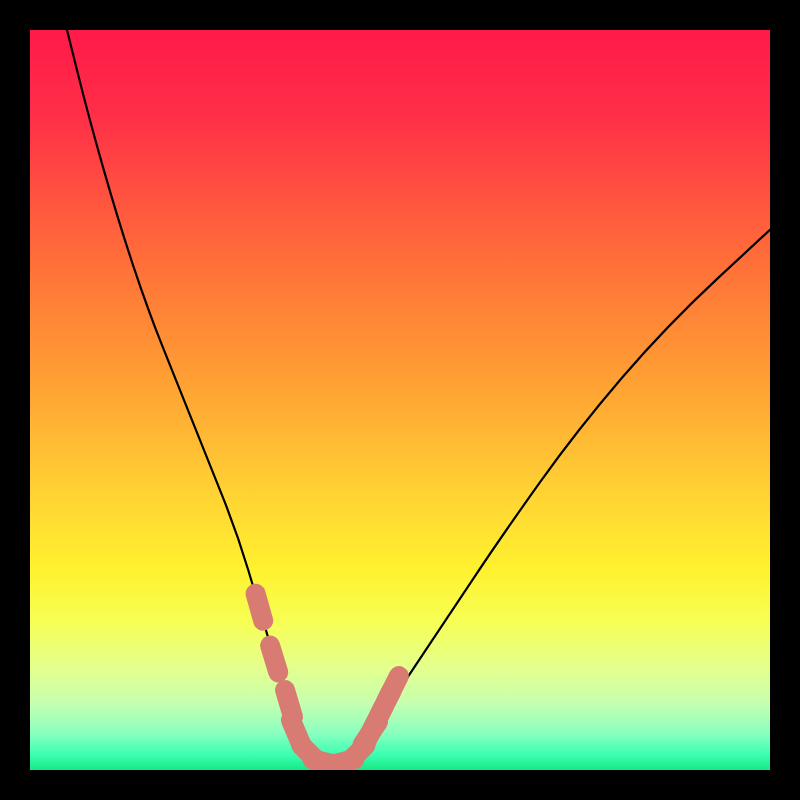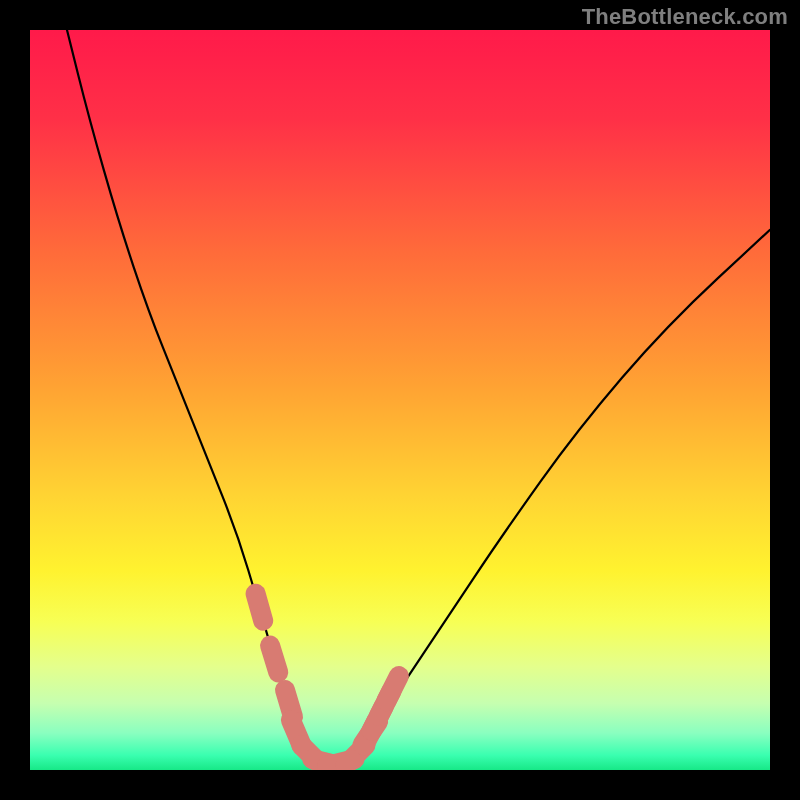--- a/index.html
+++ b/index.html
@@ -42,21 +42,20 @@
     left: 0;
     top: 0;
     width: 740px;
     height: 740px;
   }
 </style>
 </head>
 <body>
 
 <div class="frame">
-  <div class="watermark">TheBottleneck.com</div>
 
   <div class="plot">
     <svg viewBox="0 0 740 740" preserveAspectRatio="none">
       <defs>
         <linearGradient id="bg-grad" x1="0" y1="0" x2="0" y2="1">
             <stop offset="0%" stop-color="#ff1a4a"></stop>
             <stop offset="12%" stop-color="#ff3047"></stop>
             <stop offset="30%" stop-color="#ff6b3a"></stop>
             <stop offset="48%" stop-color="#ffa233"></stop>
             <stop offset="63%" stop-color="#ffd433"></stop>

